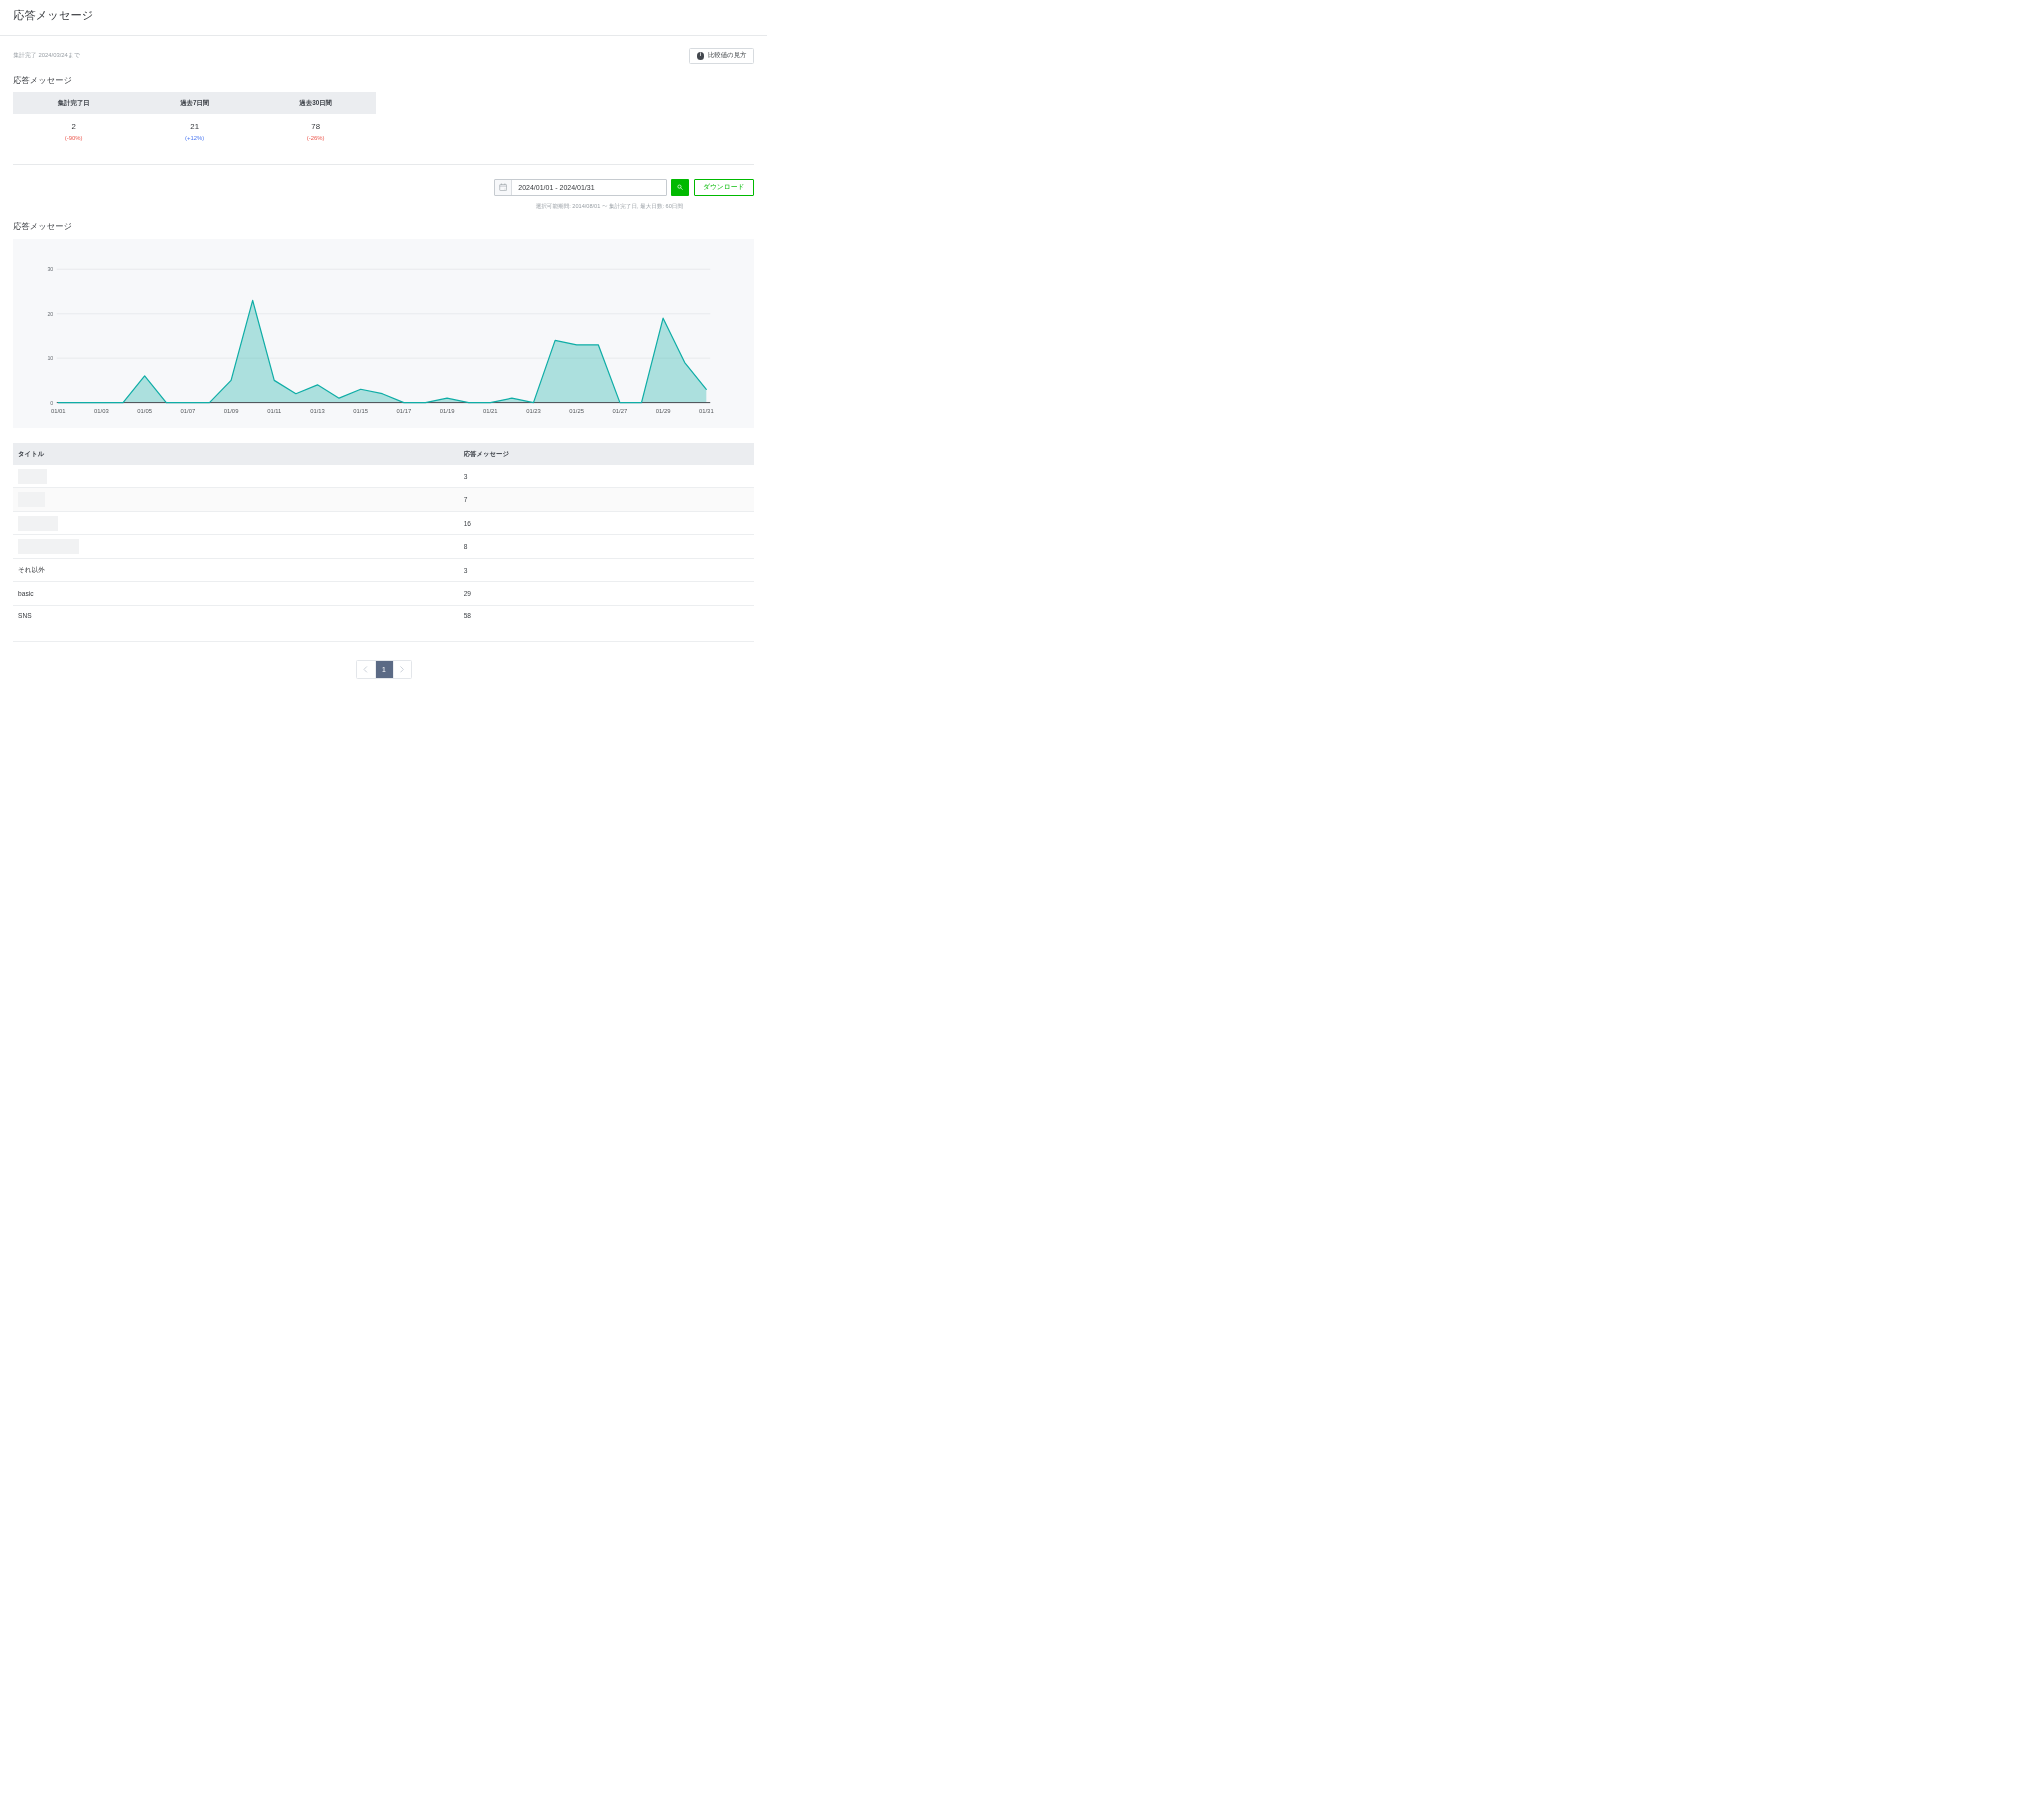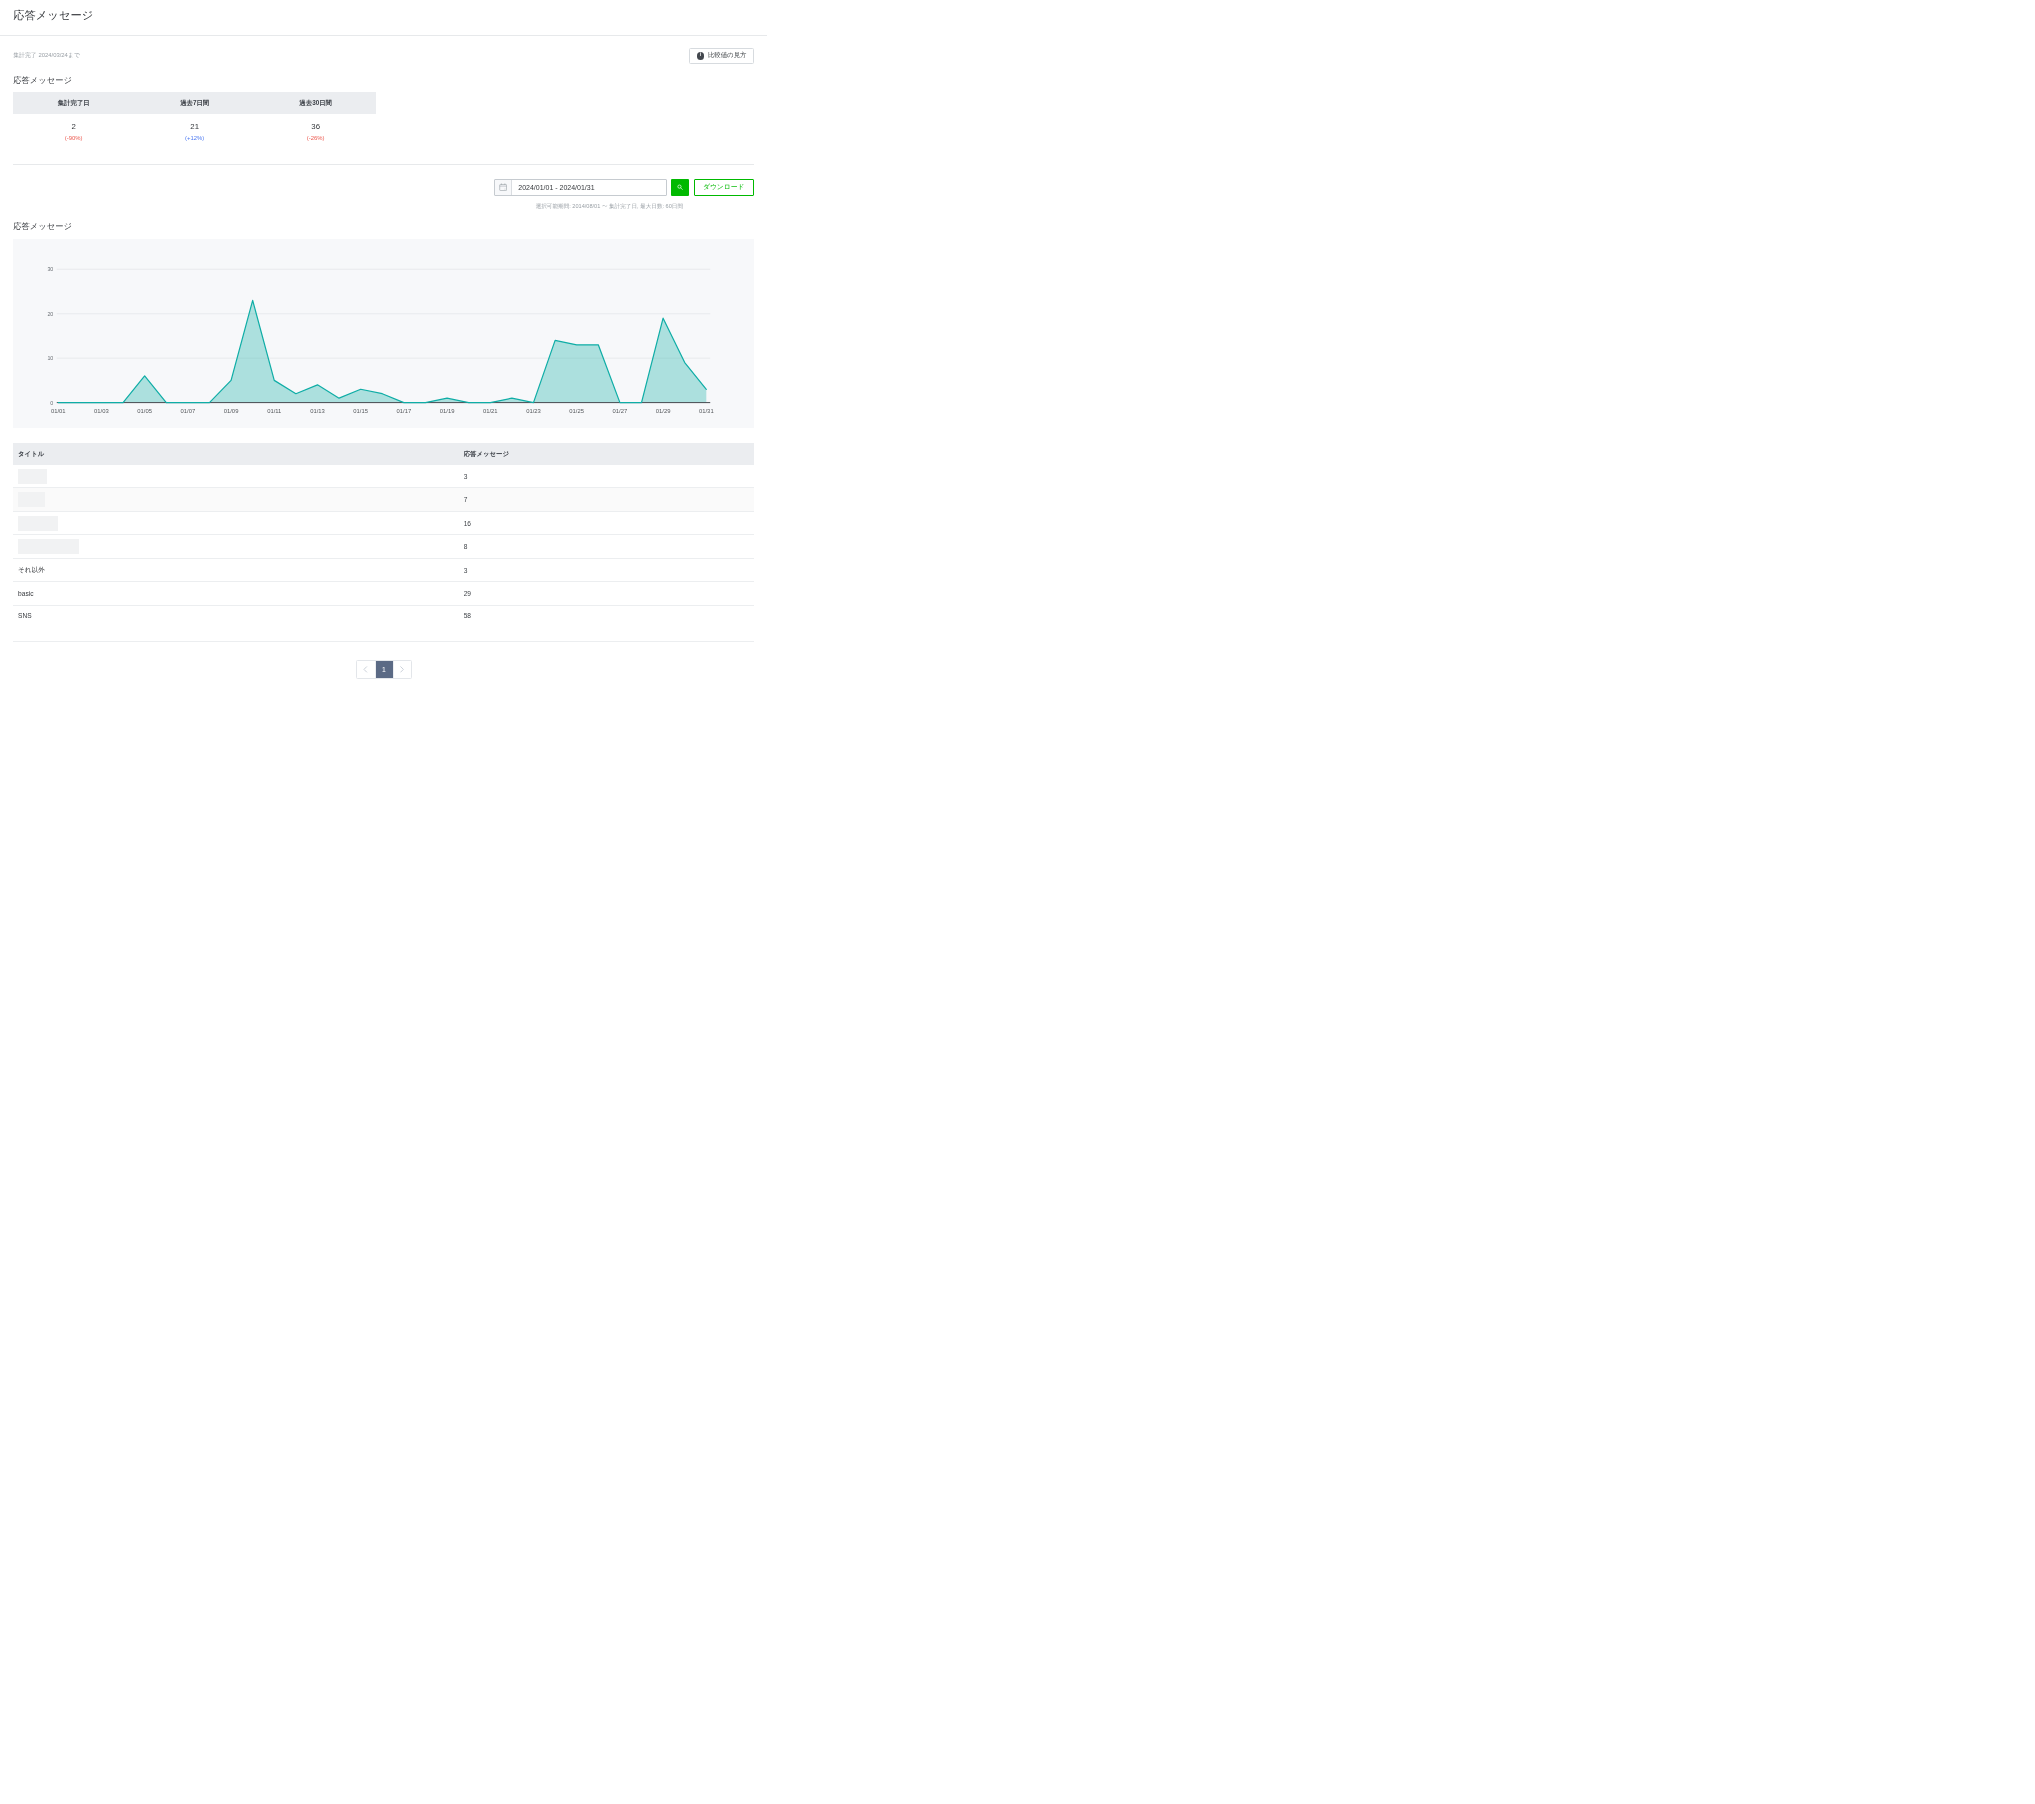--- a/index.html
+++ b/index.html
@@ -95,21 +95,21 @@
     <div class="summary-body">
       <div class="sum-col">
         <div class="sum-value">2</div>
         <div class="sum-delta" style="color: rgb(236, 90, 80);">(-90%)</div>
       </div>
       <div class="sum-col">
         <div class="sum-value">21</div>
         <div class="sum-delta" style="color: rgb(78, 122, 241);">(+12%)</div>
       </div>
       <div class="sum-col">
-        <div class="sum-value">36</div>
+        <div class="sum-value">78</div>
         <div class="sum-delta" style="color: rgb(236, 90, 80);">(-26%)</div>
       </div>
     </div>
   </div>
 
   <div class="section-divider"></div>
 
   <div class="filter-row">
     <div class="date-group">
       <span class="calendar-addon">

